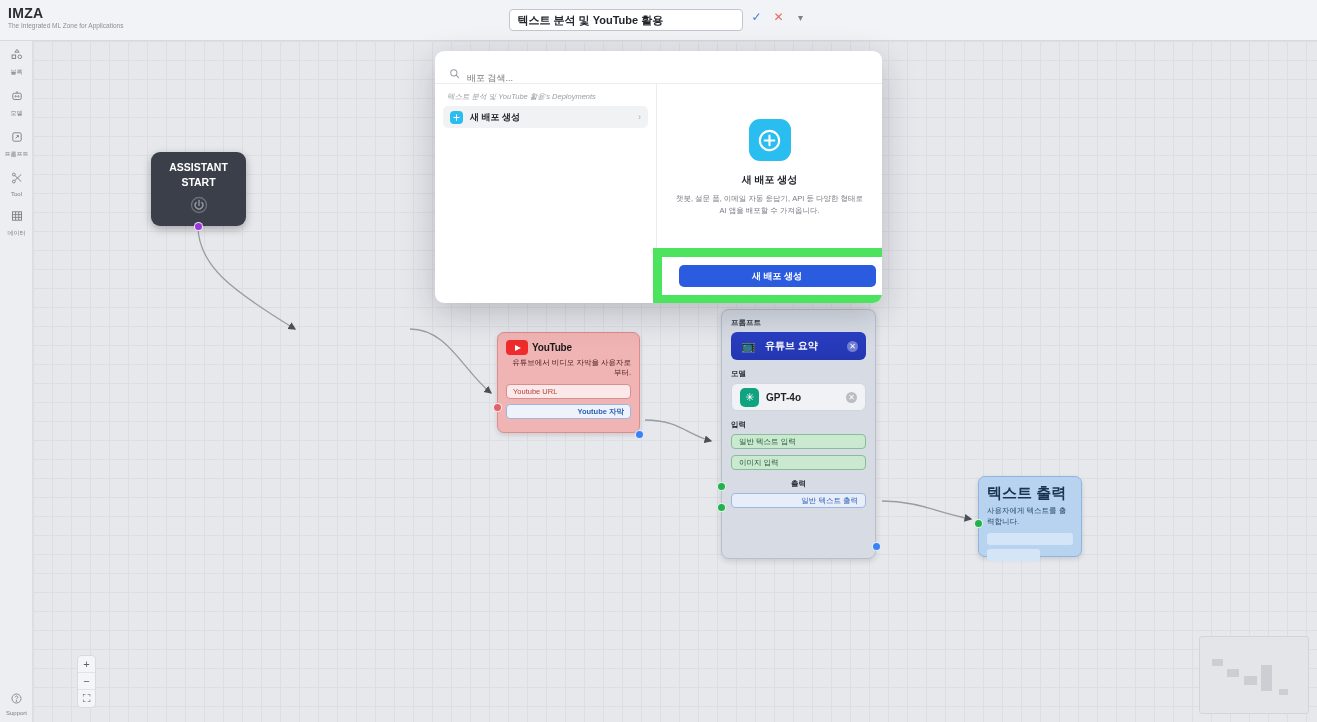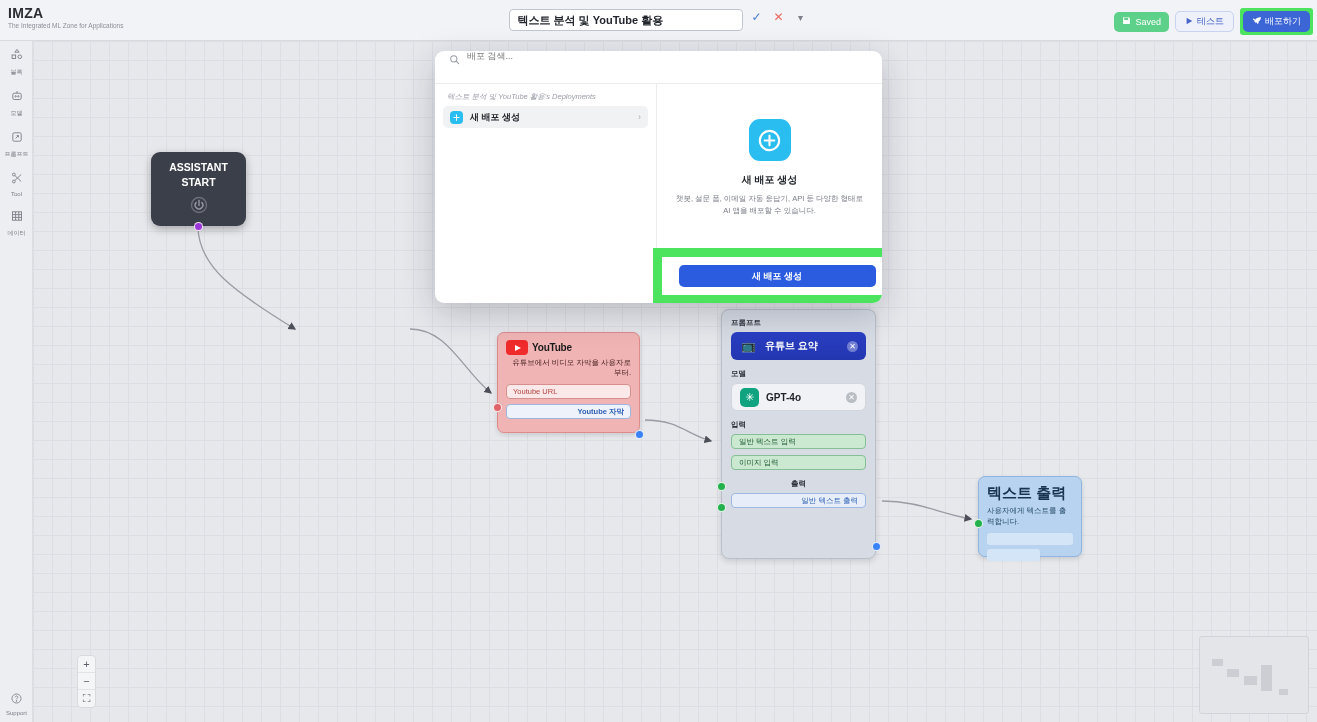--- a/index.html
+++ b/index.html
@@ -160,21 +160,21 @@
   .n-textout .d { font-size: 7.5px; color: #274c6c; line-height: 10.5px; margin-top: 3px; }
   .bar2 { margin-top: 6px; height: 12px; background: #d4e5f7; border-radius: 3px; }
   .bar3 { margin-top: 4px; height: 12px; width: 62%; background: #d4e5f7; border-radius: 3px; }
 
   
   .modal {
     position: absolute; left: 435px; top: 51px; width: 447px; height: 252px;
     background: #ffffff; border-radius: 9px; box-shadow: 0 10px 34px rgba(20,25,40,.22);
     z-index: 60; display: flex; flex-direction: column; overflow: hidden;
   }
-  .m-search { height: 33px; display: flex; align-items: flex-start; gap: 7px; padding: 0 14px;
+  .m-search { height: 33px; display: flex; align-items: flex-end; gap: 7px; padding: 0 14px;
     border-bottom: 1px solid #ececef; }
   .m-search input { border: none; outline: none; font-size: 9px; color: #3b3e45;
     width: 100%; font-family: inherit; }
   .m-body { flex: 1; display: flex; }
   .m-left { width: 222px; border-right: 1px solid #ececef; padding: 8px 8px 0; }
   .m-seclabel { font-size: 7.5px; color: #9a9da5; padding: 0 4px 4px; font-style: italic; }
   .m-item { height: 22px; background: #f1f2f4; border-radius: 5px; display: flex;
     align-items: center; gap: 7px; padding: 0 7px; cursor: pointer; }
   .m-item .lbl { font-size: 9px; font-weight: bold; color: #23262c; }
   .m-item .chev { margin-left: auto; color: #a9acb4; font-size: 9px; }
@@ -215,48 +215,20 @@
       <div class="brand-sub">The Integrated ML Zone for Applications</div>
     </div>
 
     <div class="title-wrap">
       <input class="title-input" value="텍스트 분석 및 YouTube 활용" style="">
       <button class="icon-btn ic-check">✓</button>
       <button class="icon-btn ic-x">✕</button>
       <button class="icon-btn ic-chev">▾</button>
     </div>
 
-    <div class="top-right">
-      <div class="saved-badge">
-        <span>
-          <svg width="9" height="9" viewBox="0 0 16 16">
-              <path fill="#fff" d="M2 2h10l2 2v10H2V2zm2 1v4h7V3H4zm1 7h6v4H5v-4z"></path>
-            </svg>
-        </span>
-        <span>Saved</span>
-      </div>
-      <div class="test-btn">
-        <span>
-          <svg width="8" height="8" viewBox="0 0 10 10">
-              <path fill="#4a63c9" d="M2 1l7 4-7 4z"></path>
-            </svg>
-        </span>
-        <span>테스트</span>
-      </div>
-      <span class="deploy-hl">
-        <button class="deploy-btn">
-          <span>
-            <svg width="9" height="9" viewBox="0 0 16 16">
-                <path fill="#fff" d="M14 2s-4 0-7 3l-1.5 1.5L3 4 1.5 6l3 2L3.5 9l3.5 3.5L8 11l2 3 2-1.5-.5-2.5L13 9c3-3 3-7 3-7z"></path>
-              </svg>
-          </span>
-          <span>배포하기</span>
-        </button>
-      </span>
-    </div>
   </div>
 
   <div class="sidebar">
     <div class="side-item">
       <span class="side-ico">
         <svg width="14" height="14" viewBox="0 0 20 20" fill="none" stroke="#7b7e86" stroke-width="1.3">
           <path d="M10 2l3 4H7z"></path>
             <rect x="3" y="10" width="5" height="5"></rect>
             <circle cx="14" cy="12.5" r="2.6"></circle>
         </svg>
@@ -434,21 +406,21 @@
       </div>
 
       <div class="m-right">
         <span class="big-plus">
           <svg width="27" height="27" viewBox="0 0 28 28" fill="none" stroke="#fff" stroke-width="2.2">
             <circle cx="14" cy="14" r="10"></circle>
               <path d="M14 9v10M9 14h10" stroke-linecap="round"></path>
           </svg>
         </span>
         <div class="m-r-title">새 배포 생성</div>
-        <div class="m-r-desc">챗봇, 설문 폼, 이메일 자동 응답기, API 등 다양한 형태로 AI 앱을 배포할 수 있습니다.</div>
+        <div class="m-r-desc">챗봇, 설문 폼, 이메일 자동 응답기, API 등 다양한 형태로 AI 앱을 배포할 수 가져옵니다.</div>
       </div>
     </div>
 
     <div class="cta-hl">
       <div class="cta-inner">
         <button class="cta-btn">새 배포 생성</button>
       </div>
     </div>
   </div>
 

